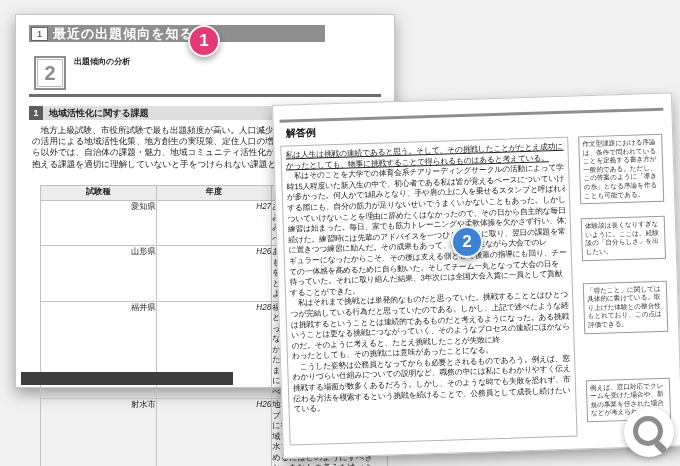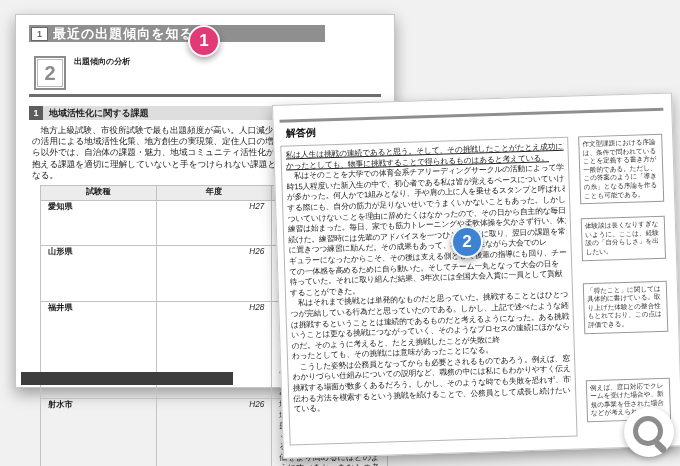--- a/index.html
+++ b/index.html
@@ -23,23 +23,23 @@
   .title-rule{position:absolute;left:13px;top:79px;width:352px;height:3px;background:#6e6e6e;}
   .section-band{position:absolute;left:13px;top:91px;width:352px;height:14px;background:#dedede;
     display:flex;align-items:center;gap:6px;}
   .section-band .numbox{width:14px;height:14px;background:#5d5d5d;color:#fff;font-size:9px;font-weight:bold;
     display:flex;align-items:center;justify-content:center;}
   .section-band .lbl{font-size:9px;font-weight:bold;color:#222;}
   .intro{position:absolute;left:16px;top:110px;width:356px;font-size:8.6px;line-height:11.2px;color:#222;}
   .intro div{white-space:nowrap;overflow:hidden;}
   .qtable{position:absolute;left:24px;top:170px;width:348px;border-collapse:collapse;
     font-size:8.2px;line-height:10.5px;table-layout:fixed;}
-  .qtable th,.qtable td{border:1px solid #c2c2c2;padding:1px 7px;vertical-align:top;text-align:left;overflow:hidden;}
+  .qtable th,.qtable td{border:1px solid #c2c2c2;padding:1px 0;vertical-align:top;text-align:left;overflow:hidden;}
   .qtable th{background:#ececec;font-weight:bold;text-align:center;height:12px;}
-  .qtable td.exam{font-weight:bold;text-align:left;width:48px;}
+  .qtable td.exam{font-weight:normal;text-align:right;width:48px;}
   .qtable td.year{text-align:right;width:26px;font-style:italic;}
   .footer-bar{position:absolute;left:5px;top:357px;width:212px;height:13px;background:#3d3d3d;}
   
   .page-right{left:272px;top:105px;width:398px;height:352px;z-index:2;
     transform:rotate(-1.8deg);transform-origin:0 0;}
   .ans-rule{position:absolute;left:6px;top:14px;width:384px;height:3px;background:#8f8f8f;}
   .ans-heading{position:absolute;left:12px;top:21px;font-size:10px;font-weight:bold;color:#111;}
   .essay-box{position:absolute;left:6px;top:40px;width:288px;height:300px;border:1px solid #b5b5b5;
     padding:4px 4px;box-sizing:border-box;font-size:7.8px;line-height:10.6px;color:#222;overflow:hidden;}
   .essay-box div{white-space:nowrap;overflow:hidden;letter-spacing:-0.2px;}
@@ -78,21 +78,20 @@
     <div class="title-rule"></div>
     <div class="section-band">
       <span class="numbox">1</span>
       <span class="lbl">地域活性化に関する課題</span>
     </div>
     <div class="intro" id="intro-lines">
         <div>　地方上級試験、市役所試験で最も出題頻度が高い。人口減少が加速する中、遊休資産</div>
         <div>の活用による地域活性化策、地方創生の実現策、定住人口の増加策を問うものが多い。それ</div>
         <div>ら以外では、自治体の課題・魅力、地域コミュニティ活性化が主要テーマである。自治体が</div>
         <div>抱える課題を適切に理解していないと手をつけられない課題となるため、事前準備が必要と</div>
-        <div>なる。</div>
       </div>
     <table class="qtable">
       <thead>
         <tr>
           <th>試験種</th>
           <th>年度</th>
           <th>課　題</th>
         </tr>
       </thead>
       <tbody id="qtable-body">

